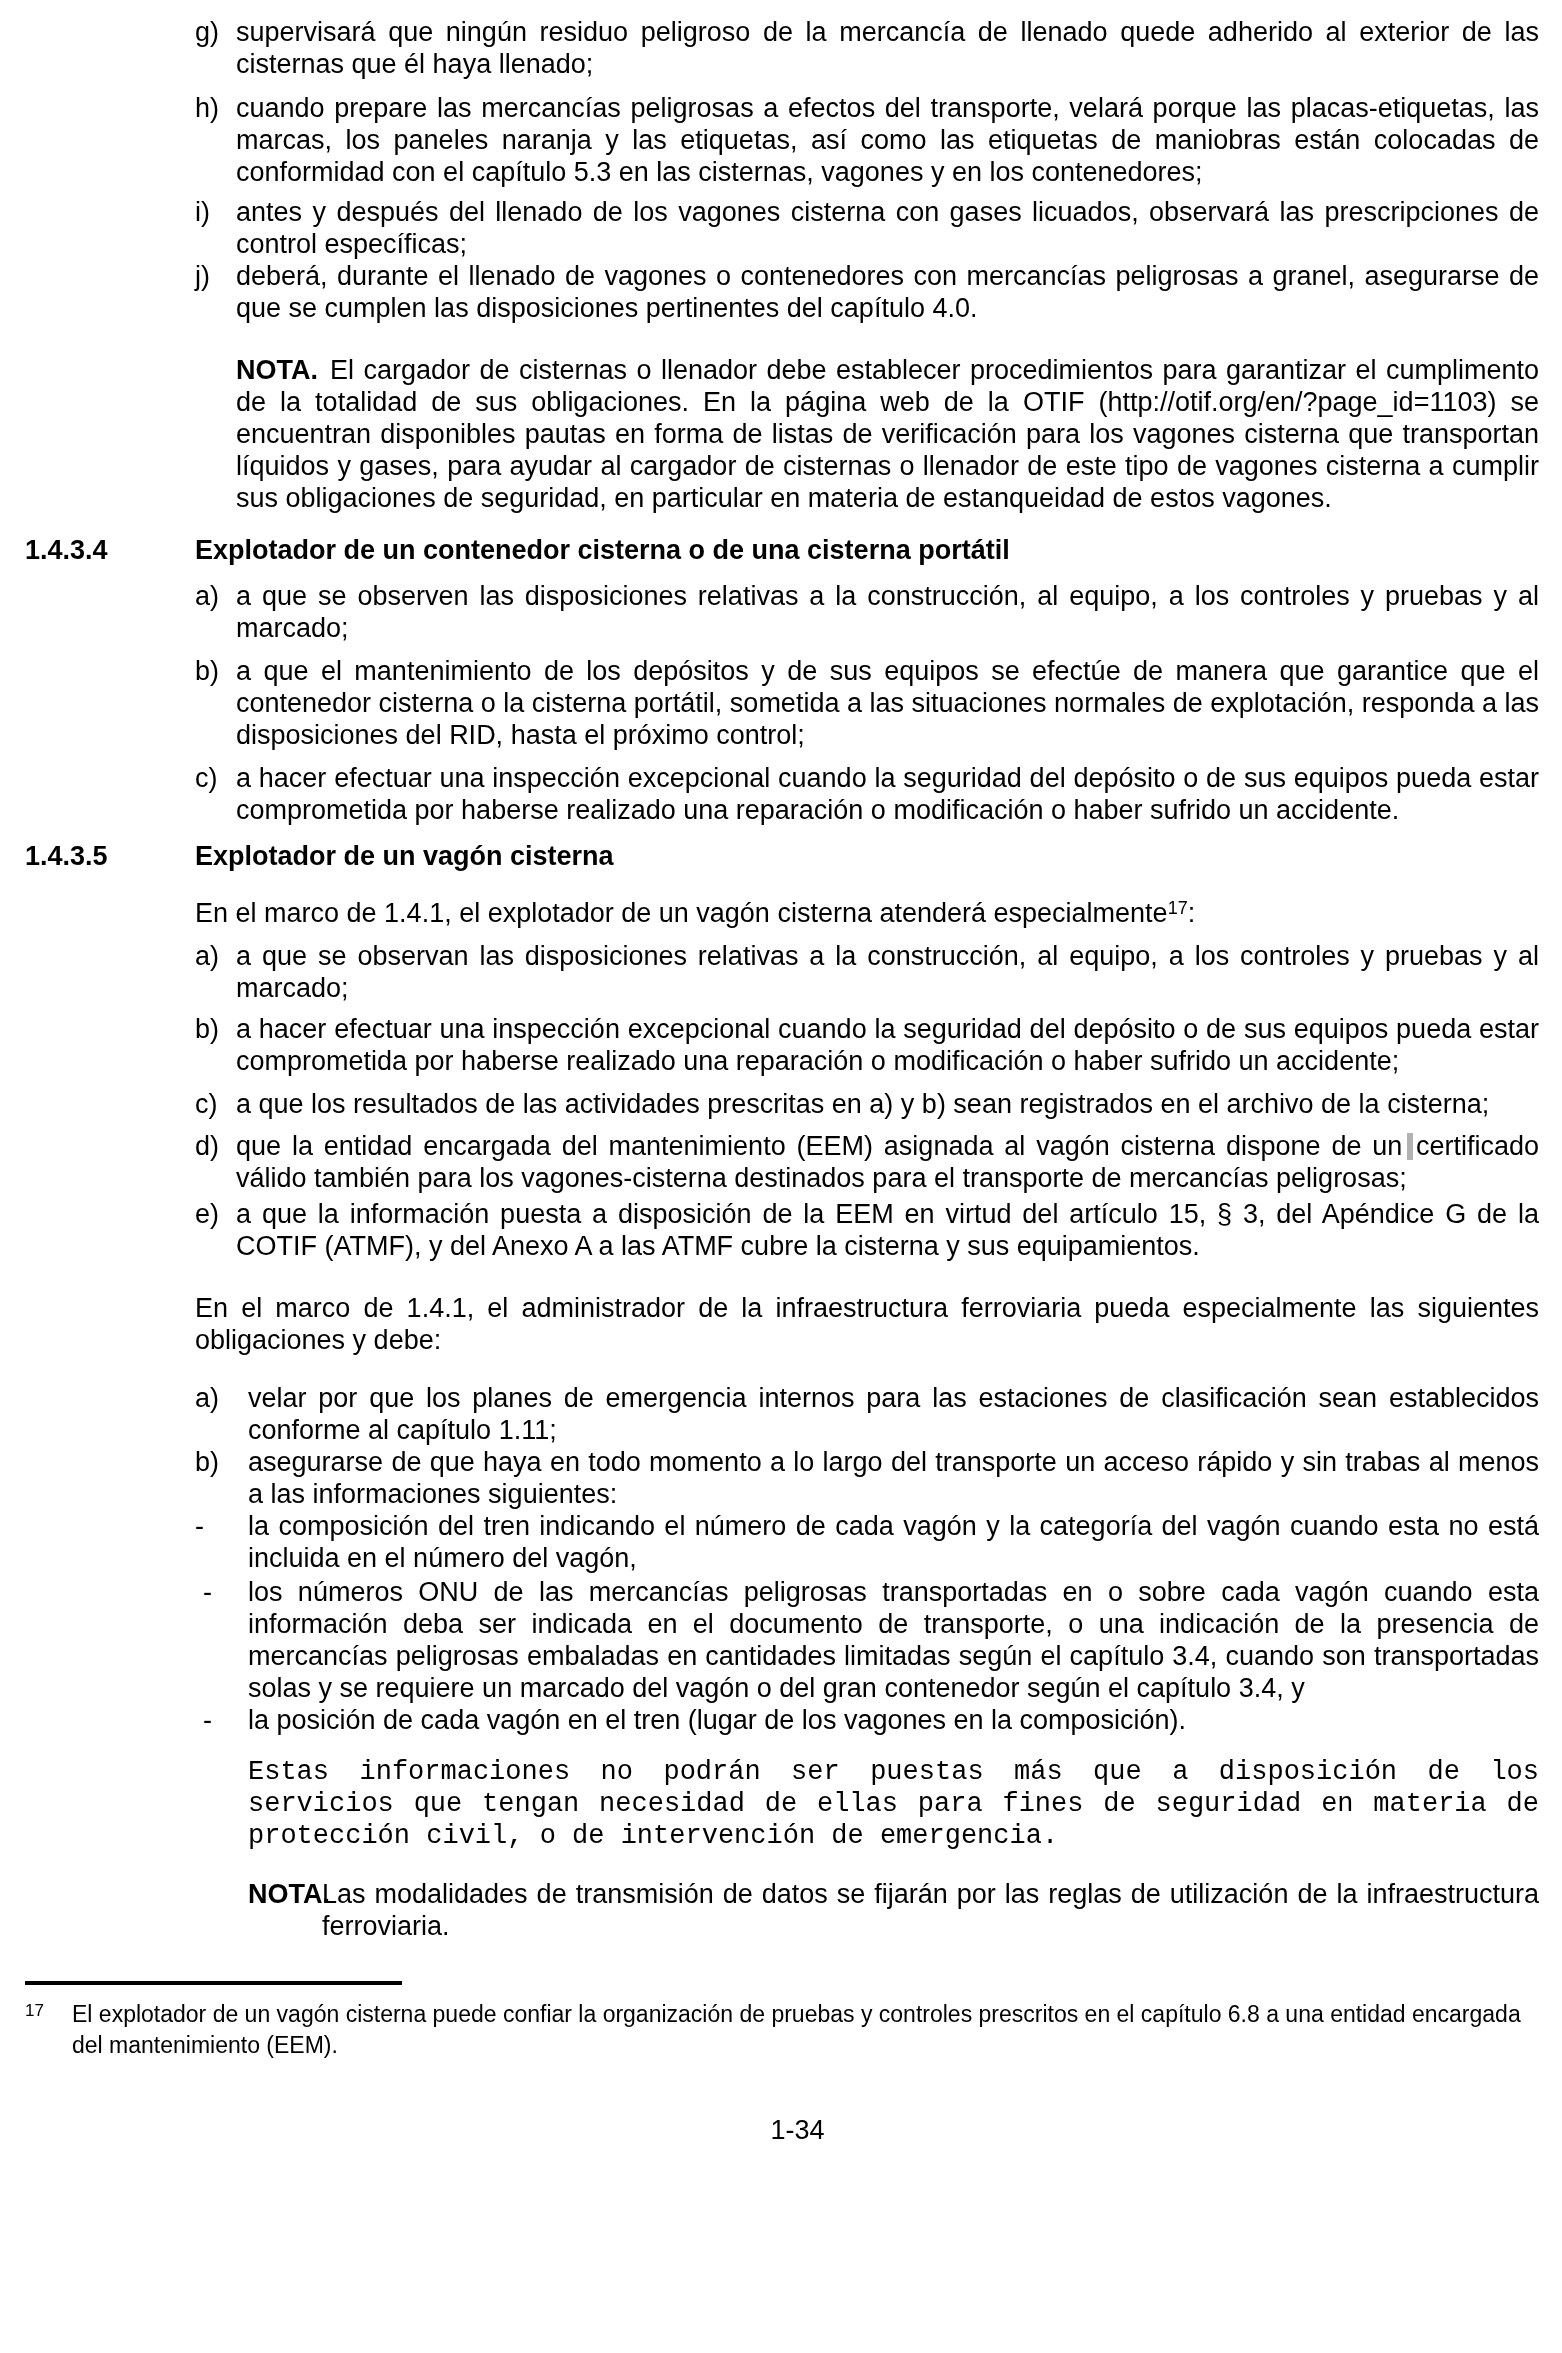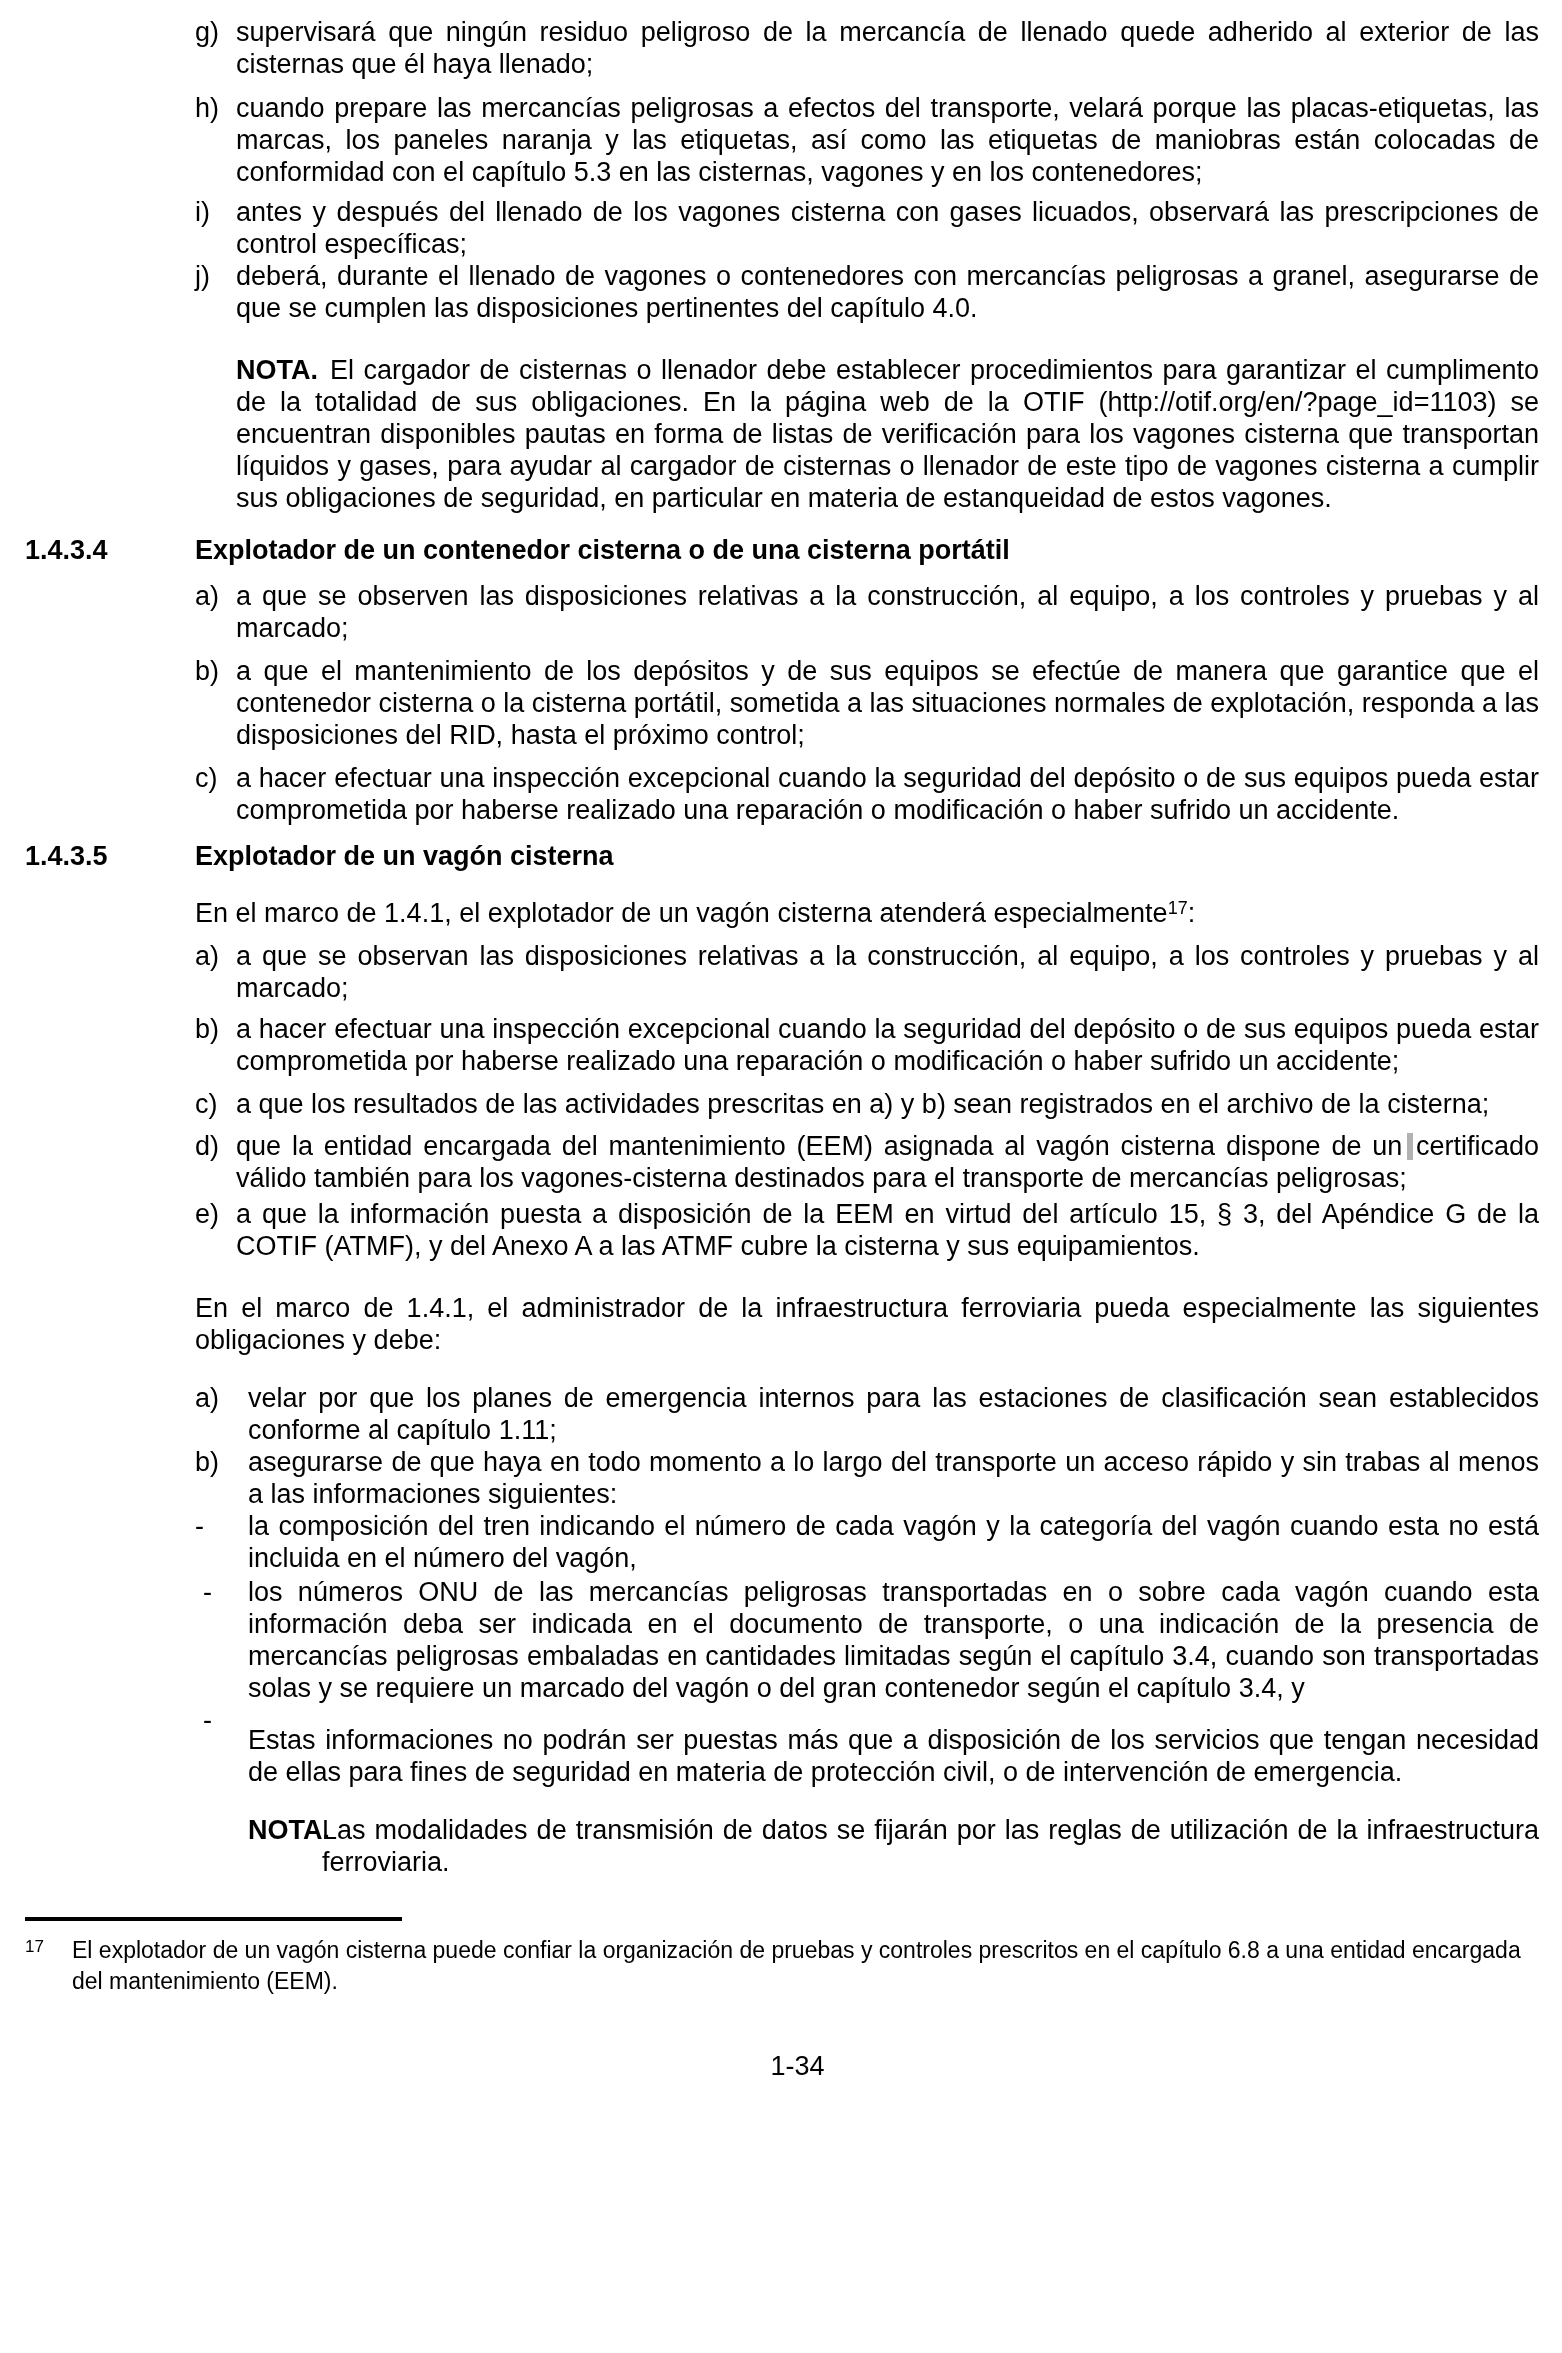--- a/index.html
+++ b/index.html
@@ -24,21 +24,21 @@
   .sec .num{position:absolute;left:-170px;top:0;}
   
   .body-p{margin-left:195px;}
   
   .nota1{margin-left:236px;}
   .nota1 .nlabel{font-weight:bold;margin-right:12px;}
   
   .li36{position:relative;margin-left:248px;}
   .li36 .mk{position:absolute;left:-53px;top:0;}
   .li36 .mk2{position:absolute;left:-45px;top:0;}
-  .closing{margin-left:248px;}
+  .closing{margin-left:248px;font-family:Liberation Mono, monospace;}
   
   .nota2{position:relative;margin-left:322px;}
   .nota2 .nlabel{position:absolute;left:-74px;top:0;font-weight:bold;}
   
   .caret{display:inline-block;width:6px;height:27px;background:#b2b2b2;vertical-align:-5.1px;margin:0 3.4px 0 4.2px;}
   sup.inline-sup{font-size:18px;line-height:0;vertical-align:7.6px;}
   
   .footrule{margin:39px 0 0 25.4px;width:377px;height:4.2px;background:#000;}
   .footnote{position:relative;margin:14.4px 0 0 72px;font-size:23px;line-height:31px;}
   .footnote .fnsup{position:absolute;left:-47px;top:-4.2px;font-size:17px;}
@@ -133,20 +133,21 @@
   <div class="li36 just mt0">
     <span class="mk">-</span>
     <span>la composición del tren indicando el número de cada vagón y la categoría del vagón cuando esta no está incluida en el número del vagón,</span>
   </div>
   <div class="li36 just mt2">
     <span class="mk2">-</span>
     <span>los números ONU de las mercancías peligrosas transportadas en o sobre cada vagón cuando esta información deba ser indicada en el documento de transporte, o una indicación de la presencia de mercancías peligrosas embaladas en cantidades limitadas según el capítulo 3.4, cuando son transportadas solas y se requiere un marcado del vagón o del gran contenedor según el capítulo 3.4, y</span>
   </div>
   <div class="li36 just mt0">
     <span class="mk2">-</span>
+    <span>la posición de cada vagón en el tren (lugar de los vagones en la composición).</span>
   </div>
   <div class="closing just mt33">Estas informaciones no podrán ser puestas más que a disposición de los servicios que tengan necesidad de ellas para fines de seguridad en materia de protección civil, o de intervención de emergencia.</div>
 
   <div class="nota2 just mt31">
     <span class="nlabel">NOTA.</span>
     <span>Las modalidades de transmisión de datos se fijarán por las reglas de utilización de la infraestructura ferroviaria.</span>
   </div>
 
   <div class="footrule"></div>
   <div class="footnote">

